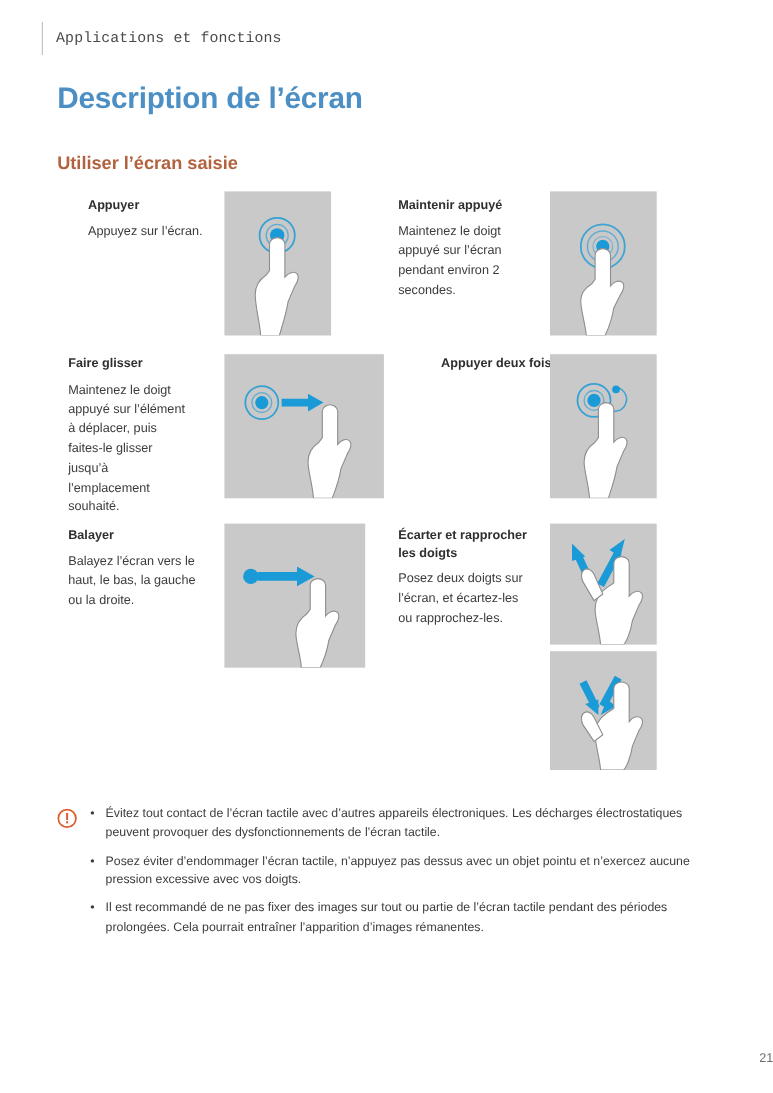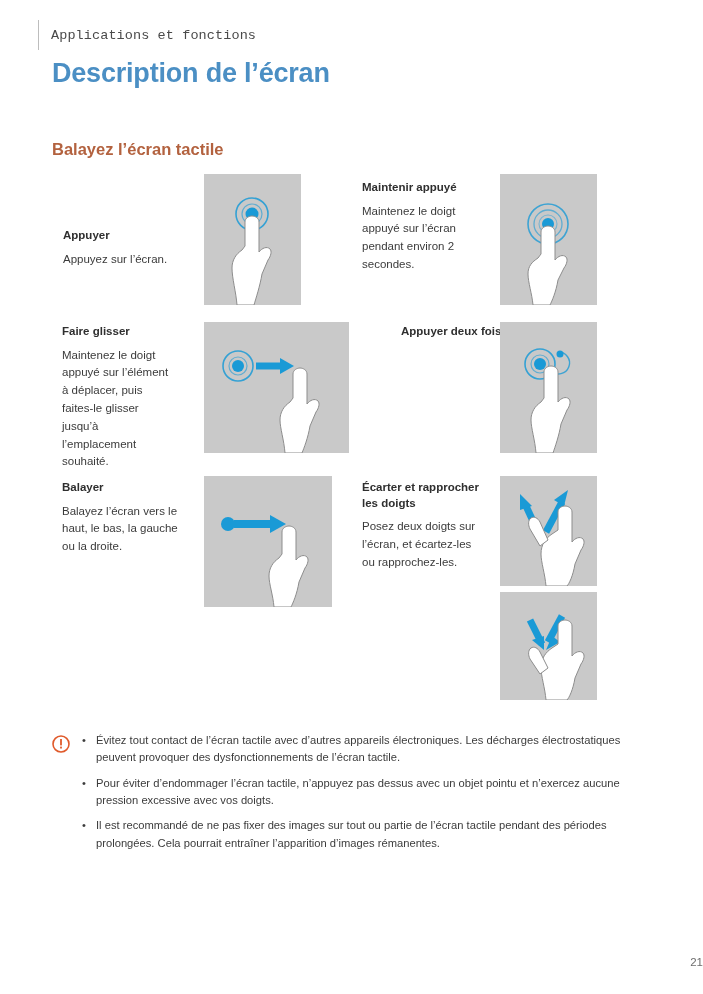--- a/index.html
+++ b/index.html
@@ -38,21 +38,21 @@
   .header-title {
     font-size: 13.5px;
     color: #4a4a4a;
     letter-spacing: 0.1px;
     font-family: Liberation Mono, monospace;
   }
 
   
   .chapter-title {
     position: absolute;
-    top: 58px;
+    top: 74px;
     left: 52px;
     font-size: 27px;
     color: #4b8fc4;
     font-weight: bold;
     letter-spacing: -0.2px;
   }
   .section-title {
     position: absolute;
     top: 140px;
     left: 52px;
@@ -143,25 +143,25 @@
 <body>
 
 <div class="page">
 
   <div class="header">
     <div class="header-rule"></div>
     <div class="header-title">Applications et fonctions</div>
   </div>
 
   <div class="chapter-title">Description de l’écran</div>
-  <div class="section-title">Balayez l’écran tactile</div>
+  <div class="section-title">Utiliser l’écran saisie</div>
 
   <div class="gestures">
 
-    <div class="cell-text" style="left:11px; top:8px; width:150px;margin-top:48px;">
+    <div class="cell-text" style="left:28px; top:8px; width:150px;">
       <div class="cell-title">Appuyer</div>
       <div class="cell-desc">Appuyez sur l’écran.</div>
     </div>
     <div class="thumb" style="left:152px; top:2px; width:97px; height:131px;">
       <svg width="97" height="131" viewBox="0 0 97 131">
         <g fill="none" stroke="#1a9ad6">
           <circle cx="48" cy="40" r="16" stroke-width="1.6" opacity="0.85"></circle>
           <circle cx="48" cy="40" r="10" stroke-width="1.2" opacity="0.6"></circle>
         </g>
         <circle cx="48" cy="40" r="6.5" fill="#1a9ad6"></circle>
@@ -292,21 +292,21 @@
           <rect x="8.1" y="11.6" width="1.8" height="1.9" fill="#e05a2b"></rect>
         </svg>
       </div>
       <div class="note-body">
         <div class="bullet-line">
           <span class="bullet-dot">•</span>
           <span class="bullet-text">Évitez tout contact de l’écran tactile avec d’autres appareils électroniques. Les décharges électrostatiques peuvent provoquer des dysfonctionnements de l’écran tactile.</span>
         </div>
         <div class="bullet-line">
           <span class="bullet-dot">•</span>
-          <span class="bullet-text">Pour éviter d’endommager l’écran tactile, n’appuyez pas dessus avec un objet pointu et n’exercez aucune pression excessive avec vos doigts.</span>
+          <span class="bullet-text">Posez éviter d’endommager l’écran tactile, n’appuyez pas dessus avec un objet pointu et n’exercez aucune pression excessive avec vos doigts.</span>
         </div>
         <div class="bullet-line">
           <span class="bullet-dot">•</span>
           <span class="bullet-text">Il est recommandé de ne pas fixer des images sur tout ou partie de l’écran tactile pendant des périodes prolongées. Cela pourrait entraîner l’apparition d’images rémanentes.</span>
         </div>
       </div>
     </div>
 
 
   </div>

